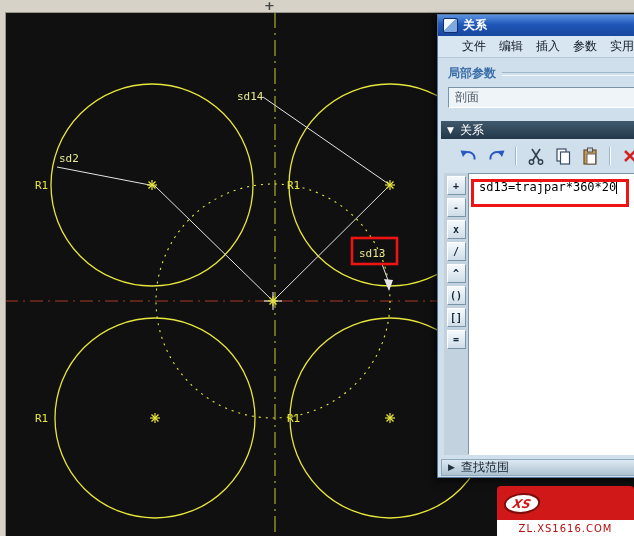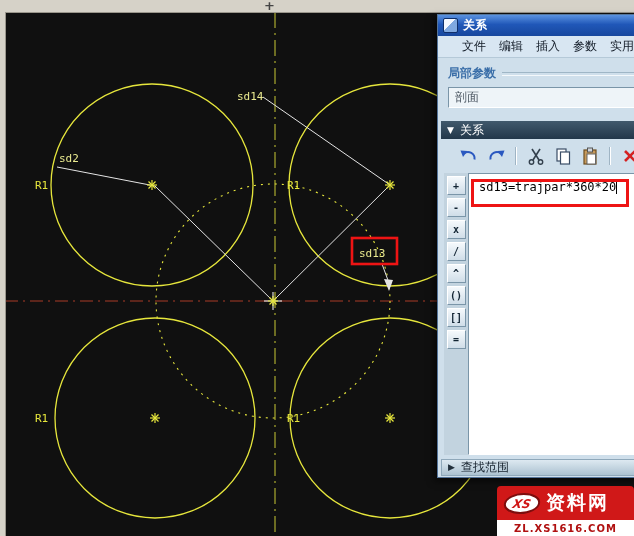--- a/index.html
+++ b/index.html
@@ -56,21 +56,21 @@
     background:linear-gradient(180deg,#dde9f1,#acc2d1);border:1px solid #8fa8ba;
     display:flex;align-items:center;gap:6px;padding-left:6px;color:#14202c;}
   .localbar .tri{color:#22303c;}
   
   .watermark{position:absolute;left:497px;top:486px;width:137px;height:50px;z-index:30;}
   .wm-red{height:34px;background:#d01818;border-radius:4px 4px 0 0;display:flex;align-items:center;padding:0 7px;gap:6px;box-sizing:border-box;}
   .wm-oval{width:36px;height:21px;background:#fff;border:2px solid #7d0d0d;border-radius:50%;transform:skewX(-12deg);
     display:flex;align-items:center;justify-content:center;color:#d01818;font-weight:bold;font-style:italic;font-size:12px;box-sizing:border-box;}
   .wm-name{color:#fff;font-size:19px;font-weight:bold;letter-spacing:2px;white-space:nowrap;}
   .wm-white{height:16px;background:#fff;display:flex;align-items:center;justify-content:center;
-    color:#b01010;font-size:10px;font-weight:bold;letter-spacing:1px;}
+    color:#b01010;font-size:10px;font-weight:normal;letter-spacing:1px;}
 </style>
 </head>
 <body>
 
 <div class="cad">
   <svg width="634" height="536" viewBox="0 0 634 536">
     <defs>
       <g id="star">
         <line class="starl" x1="-5" y1="0" x2="5" y2="0"></line>
         <line class="starl" x1="0" y1="-5" x2="0" y2="5"></line>
@@ -219,16 +219,15 @@
   <div class="localbar">
     <span class="tri">▶</span>
     <span>查找范围</span>
   </div>
 
 </div>
 
 <div class="watermark">
   <div class="wm-red">
     <span class="wm-oval">XS</span>
-    <span class="wm-name">资料网</span>
   </div>
   <div class="wm-white">ZL.XS1616.COM</div>
 </div>
 
 </body></html>

